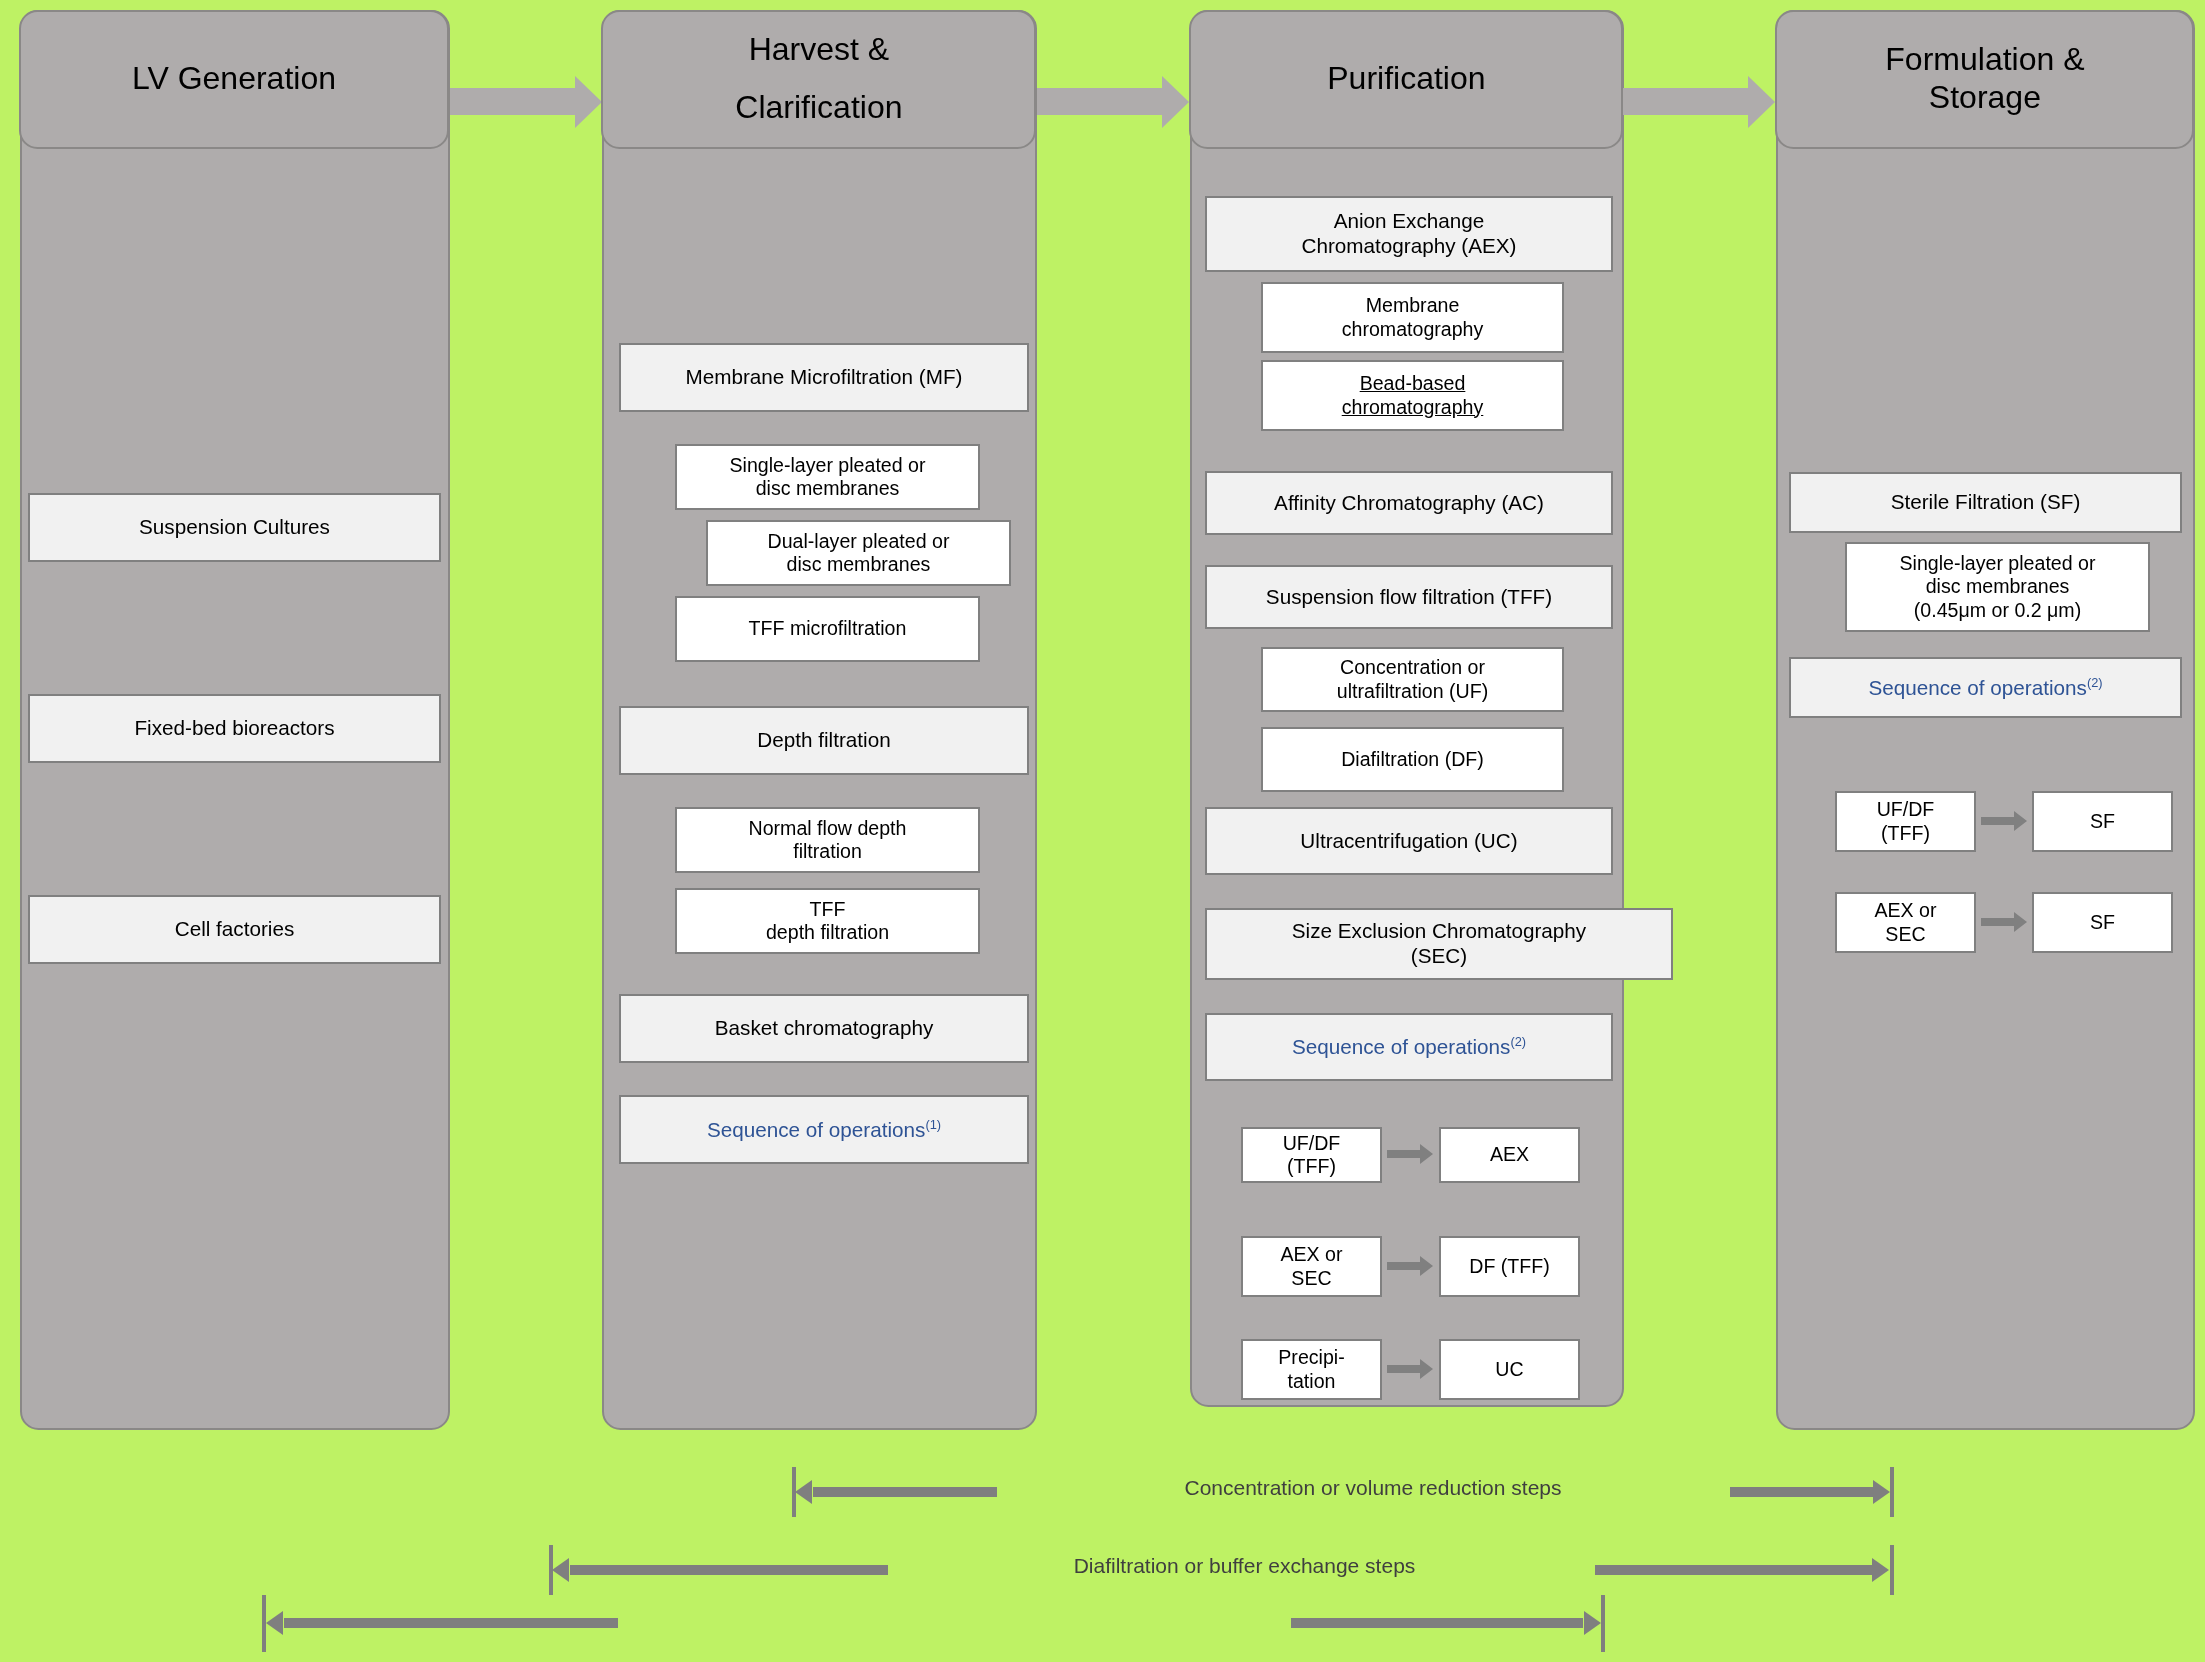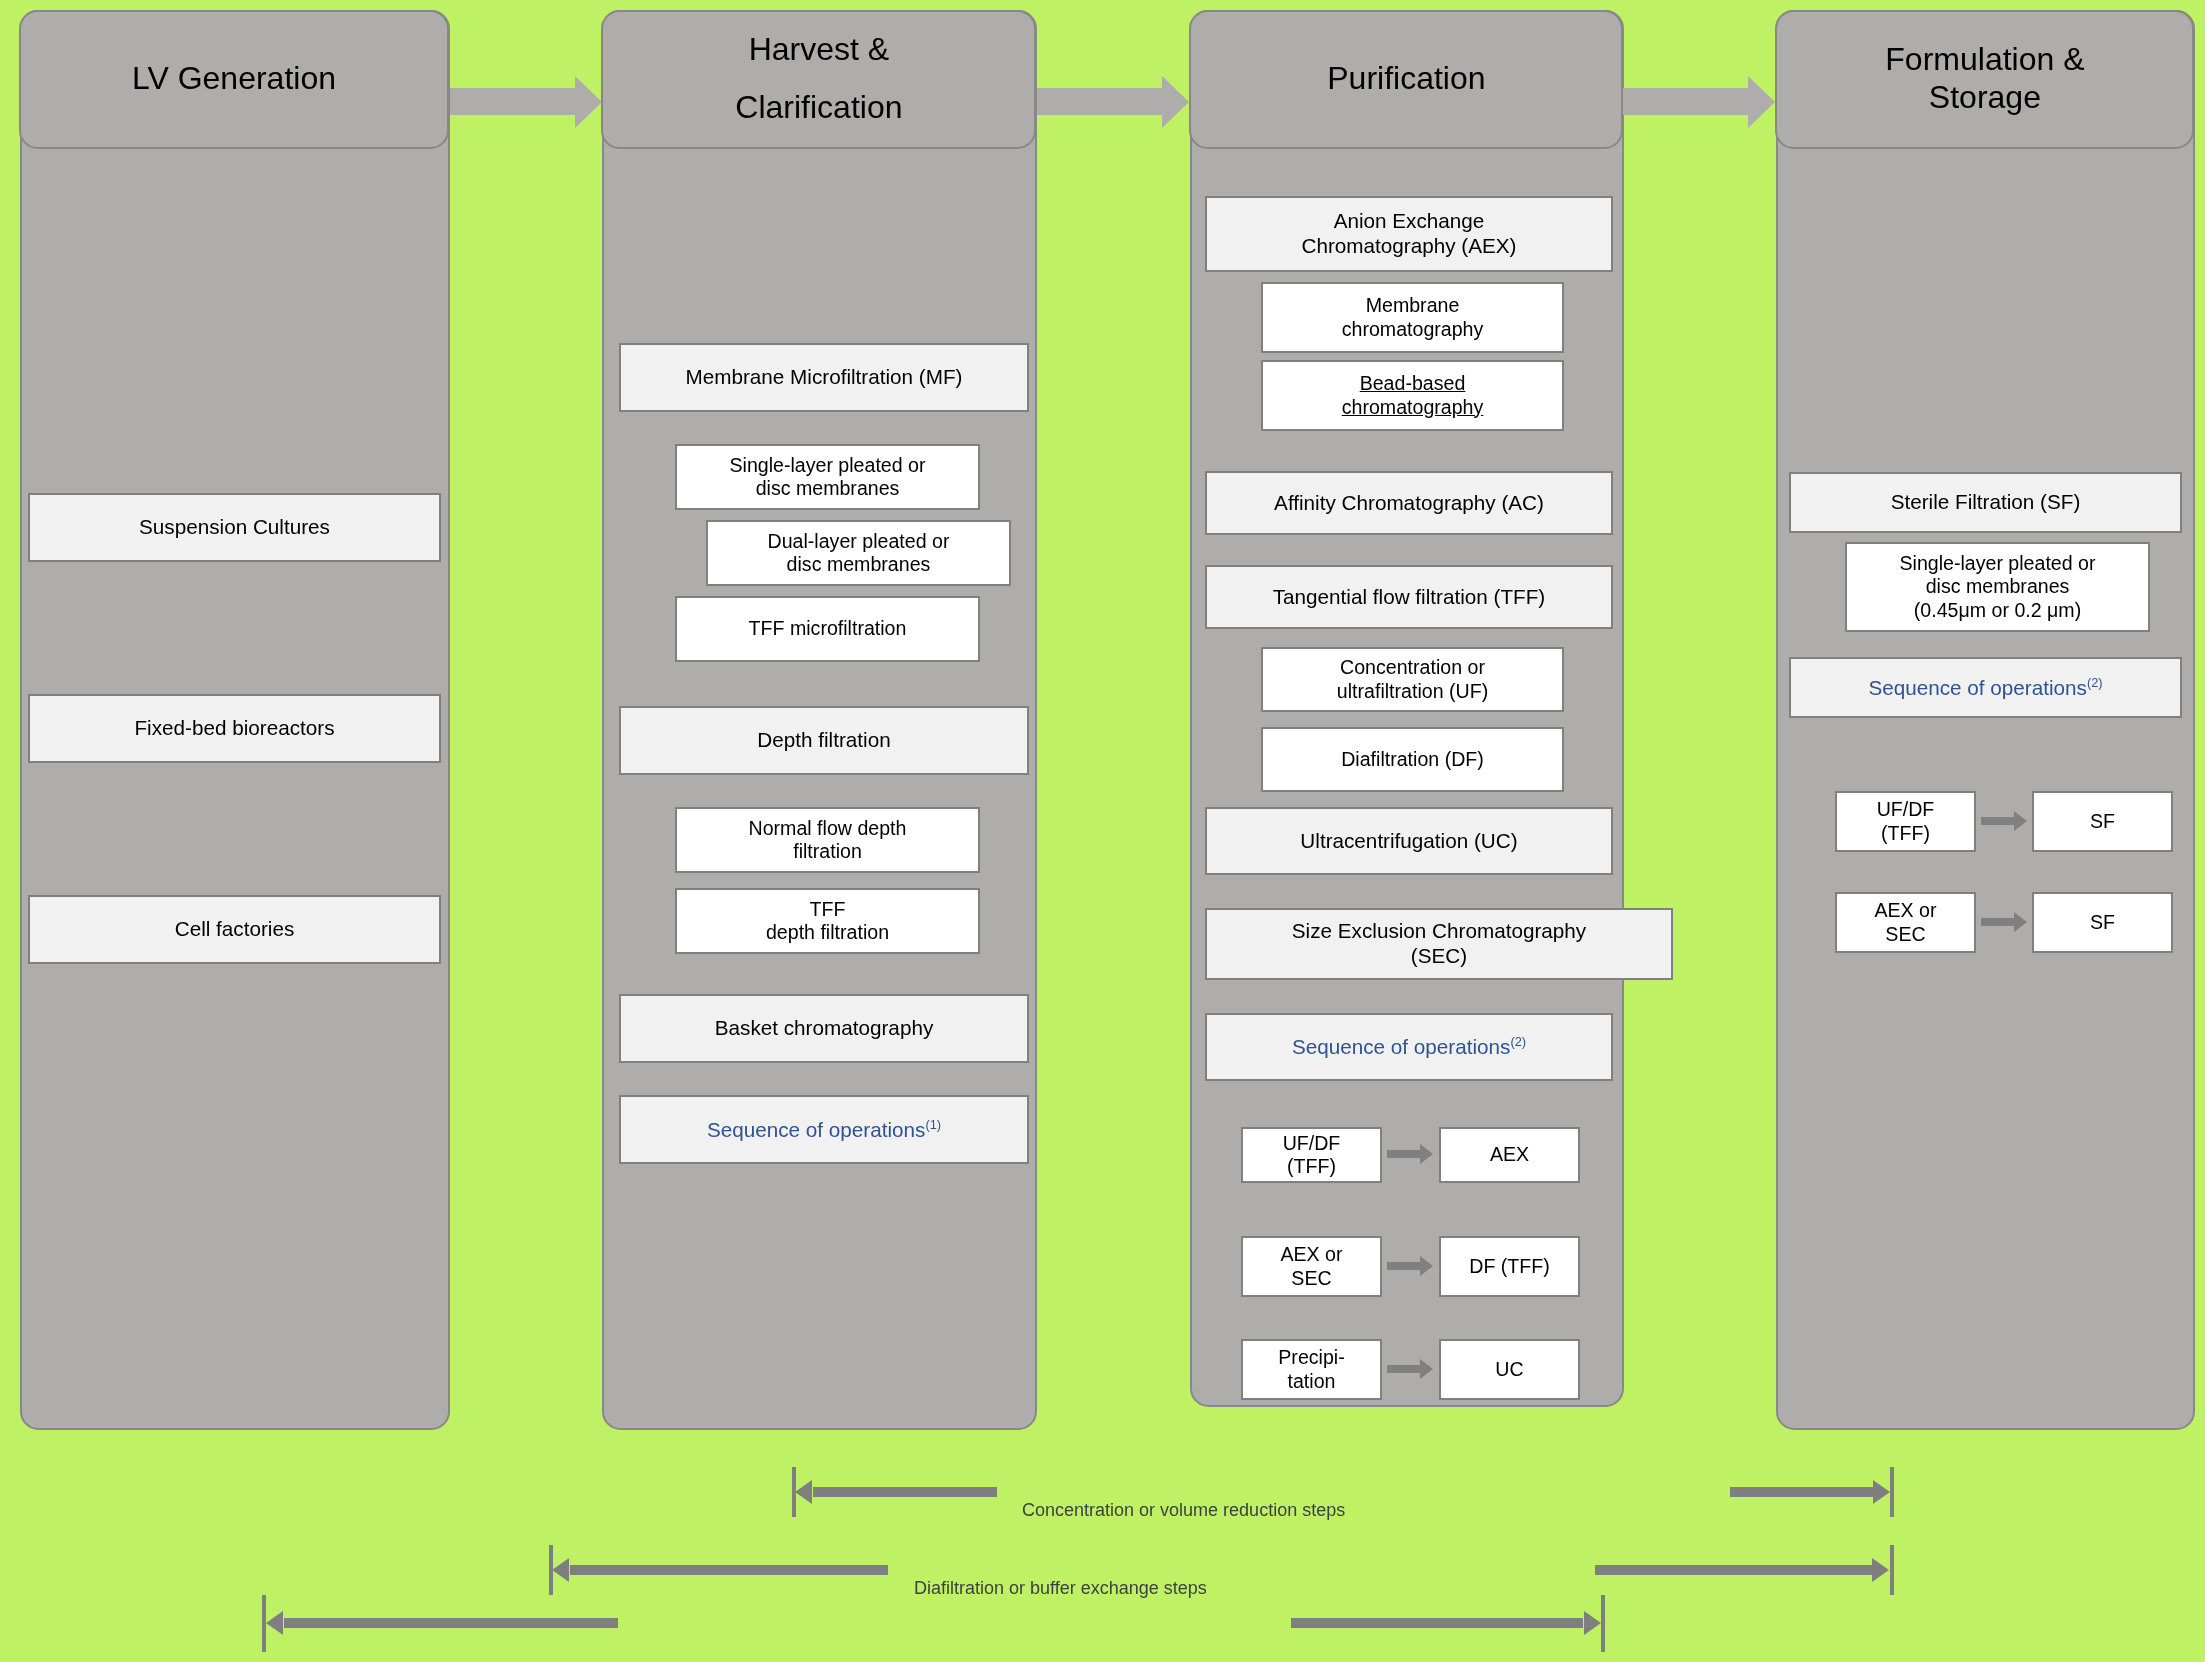--- a/index.html
+++ b/index.html
@@ -102,24 +102,24 @@
     border-right:17.6px solid #7F7F7F;
   }
   .sp-arrow .head-r{
     position:absolute; right:0; top:0; width:0; height:0;
     border-top:12.4px solid transparent;
     border-bottom:12.4px solid transparent;
     border-left:17.6px solid #7F7F7F;
   }
   .span-label{
     position:absolute;
+    text-align:center;
     color:#3F3F3F;
-    font-size:18px;
+    font-size:21px;
     white-space:nowrap;
-    margin-top:24px;
   }
 </style>
 </head>
 <body>
 
 <div id="stage">
 
   <div class="stage-col" style="left:19.6px; top:10.3px; width:430px; height:1420px;">
     <div class="stage-head" style="width:430px; height:139px;">
       <span>LV Generation</span>
@@ -200,21 +200,21 @@
 chromatography</span>
   </div>
   <div class="ubox sub" style="left:1261px; top:360px; width:303px; height:71px; white-space:pre-line;text-decoration:underline;">
     <span>Bead-based
 chromatography</span>
   </div>
   <div class="ubox primary" style="left:1205px; top:471px; width:408px; height:64px;">
     <span>Affinity Chromatography (AC)</span>
   </div>
   <div class="ubox primary" style="left:1205px; top:565px; width:408px; height:64px;">
-    <span>Tangential flow filtration (TFF)</span>
+    <span>Suspension flow filtration (TFF)</span>
   </div>
   <div class="ubox sub" style="left:1261px; top:647px; width:303px; height:65px; white-space:pre-line;">
     <span>Concentration or
 ultrafiltration (UF)</span>
   </div>
   <div class="ubox sub" style="left:1261px; top:727px; width:303px; height:65px;">
     <span>Diafiltration (DF)</span>
   </div>
   <div class="ubox primary" style="left:1205px; top:807px; width:408px; height:68px;">
     <span>Ultracentrifugation (UC)</span>

